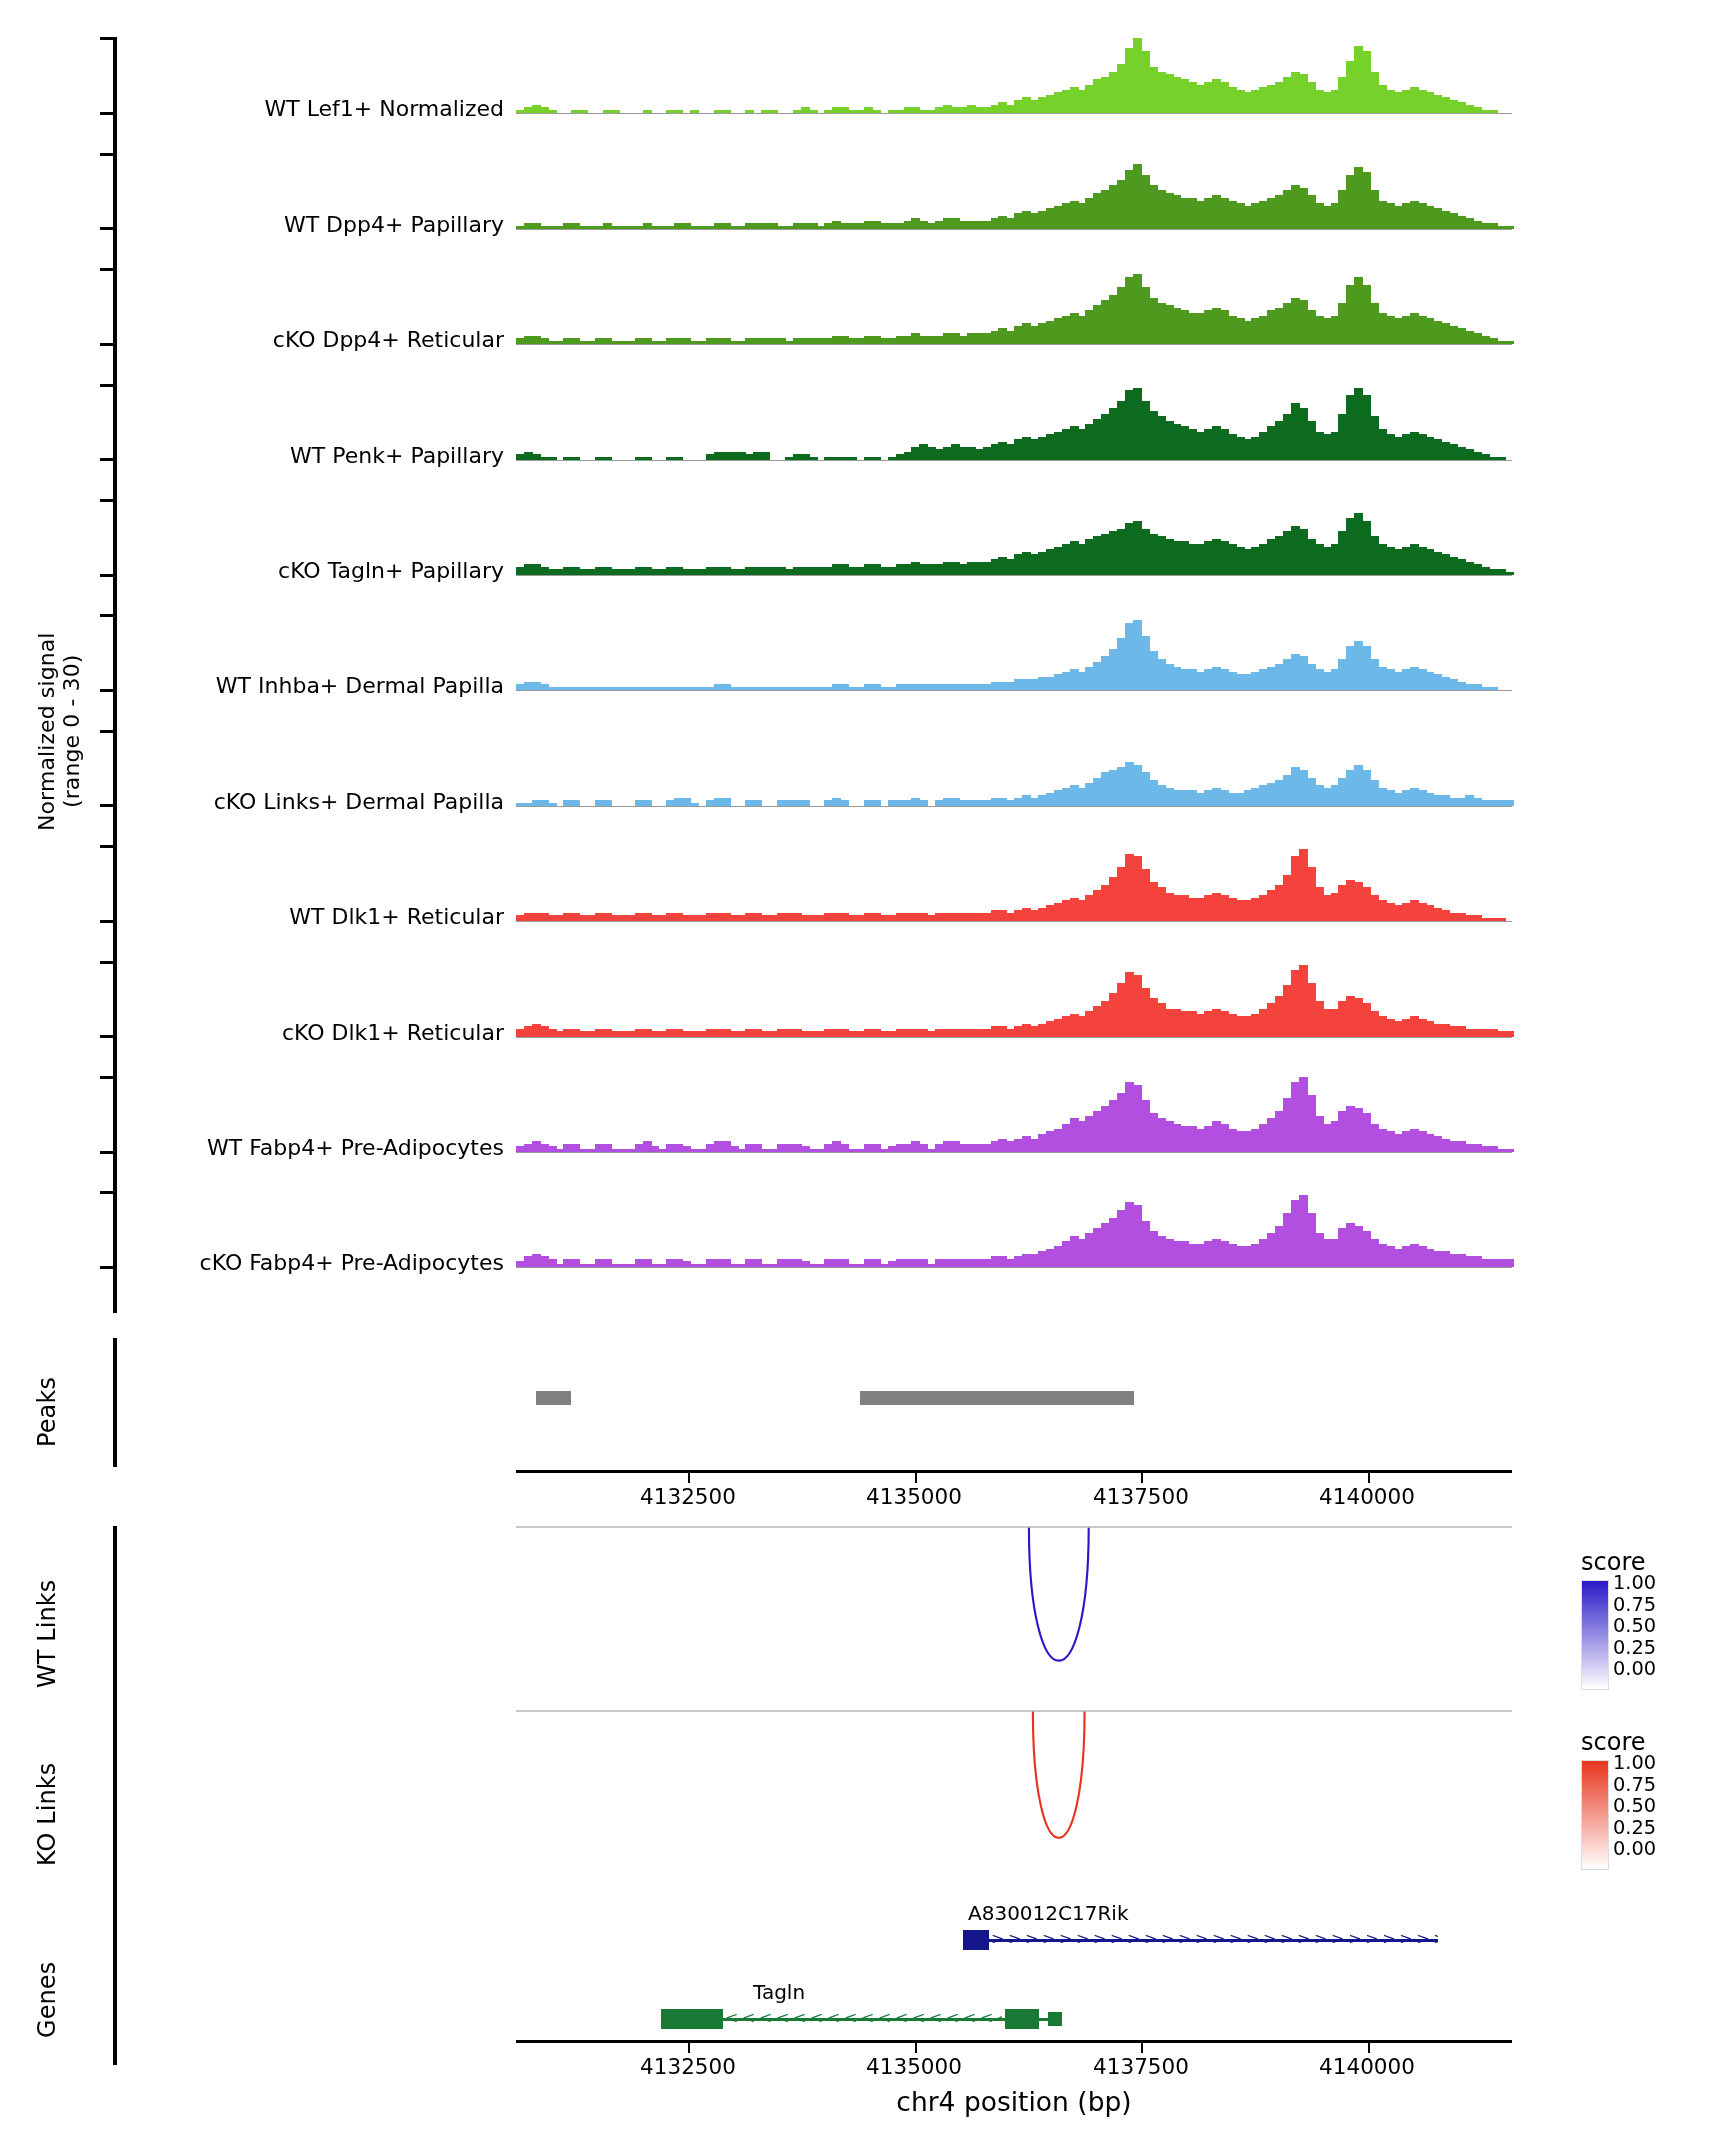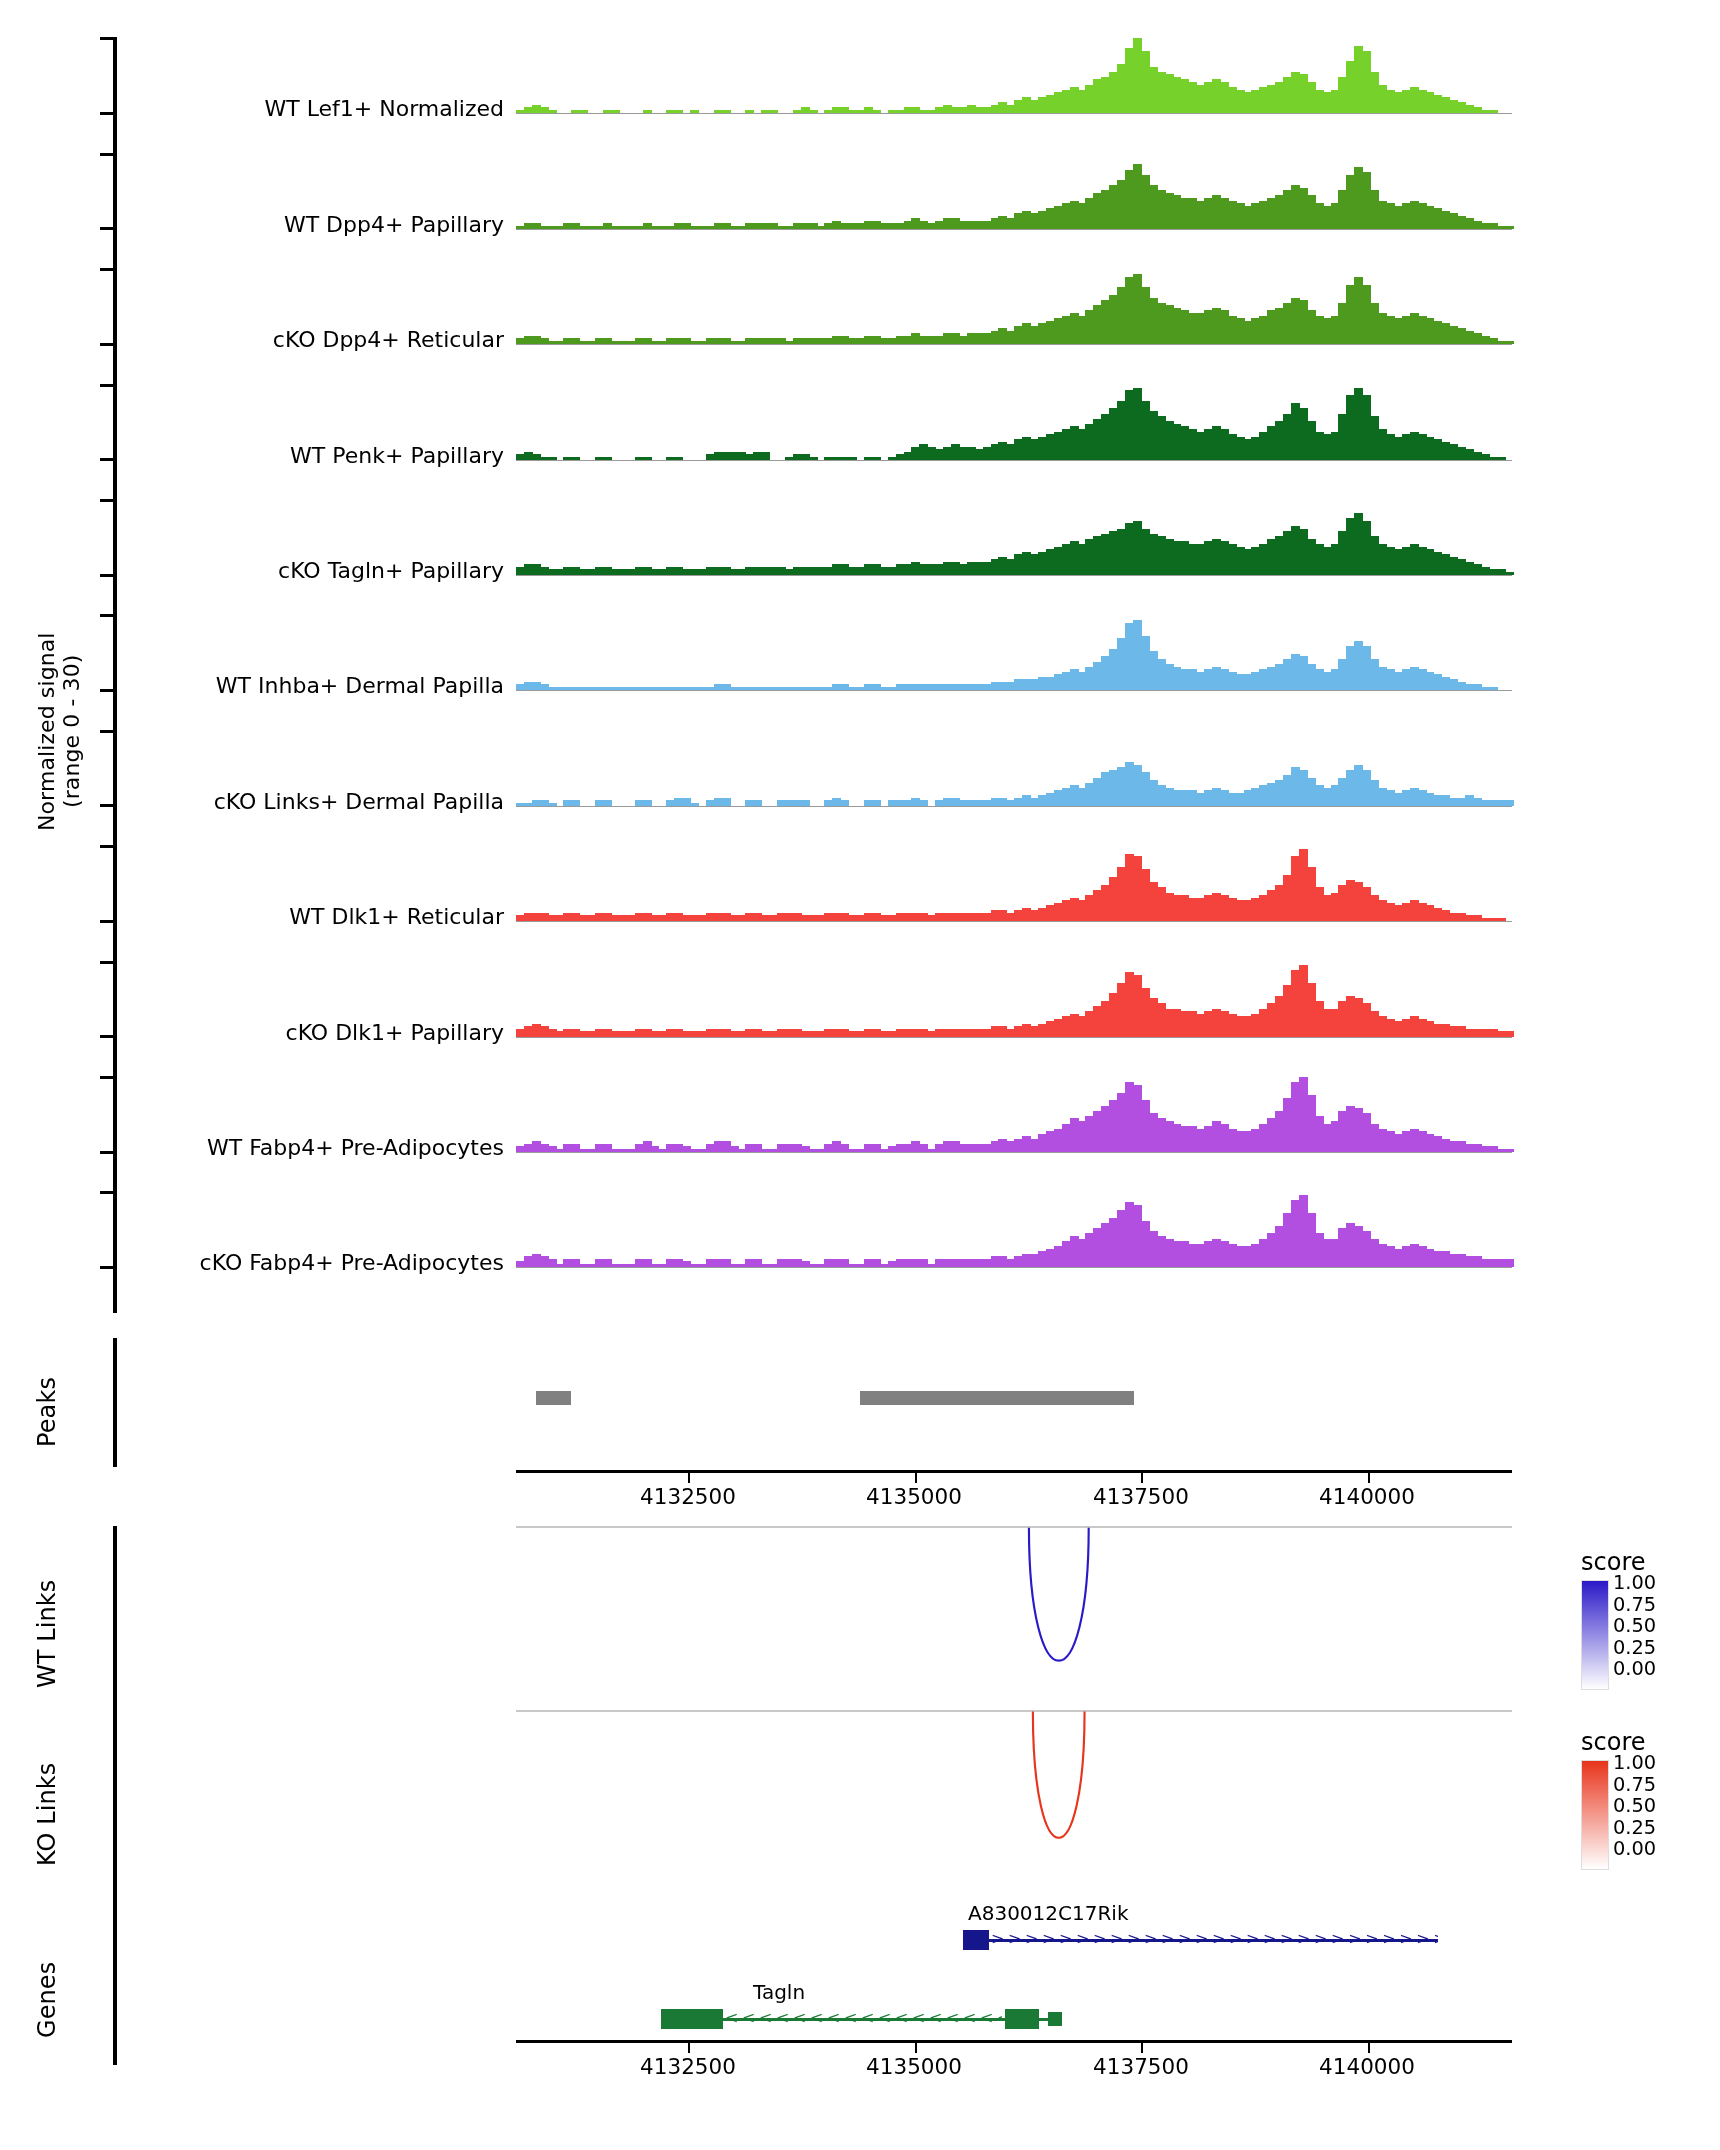--- a/index.html
+++ b/index.html
@@ -1144,21 +1144,21 @@
           <i style="left: 949px; width: 8.5px; height: 5.2px; background: rgb(244, 67, 60);"></i>
           <i style="left: 957px; width: 8.5px; height: 5.2px; background: rgb(244, 67, 60);"></i>
           <i style="left: 965px; width: 8.5px; height: 2.6px; background: rgb(244, 67, 60);"></i>
           <i style="left: 973px; width: 8.5px; height: 2.6px; background: rgb(244, 67, 60);"></i>
           <i style="left: 981px; width: 8.5px; height: 2.6px; background: rgb(244, 67, 60);"></i>
           <i style="left: 989px; width: 8.5px; height: 0px; background: rgb(244, 67, 60);"></i>
         </div>
         <div class="baseline"></div>
       </div>
       <div class="track" style="top: 961px; height: 77px;">
-        <div class="name">cKO Dlk1+ Papillary</div>
+        <div class="name">cKO Dlk1+ Reticular</div>
         <div class="cov">
           <i style="left: 0px; width: 8.5px; height: 7.7px; background: rgb(244, 67, 60);"></i>
           <i style="left: 8px; width: 8.5px; height: 10.3px; background: rgb(244, 67, 60);"></i>
           <i style="left: 16px; width: 8.5px; height: 13px; background: rgb(244, 67, 60);"></i>
           <i style="left: 24px; width: 8.5px; height: 10.3px; background: rgb(244, 67, 60);"></i>
           <i style="left: 32px; width: 8.5px; height: 7.7px; background: rgb(244, 67, 60);"></i>
           <i style="left: 40px; width: 8.5px; height: 5.2px; background: rgb(244, 67, 60);"></i>
           <i style="left: 47px; width: 8.5px; height: 7.7px; background: rgb(244, 67, 60);"></i>
           <i style="left: 55px; width: 8.5px; height: 7.7px; background: rgb(244, 67, 60);"></i>
           <i style="left: 63px; width: 8.5px; height: 5.2px; background: rgb(244, 67, 60);"></i>
@@ -1644,15 +1644,16 @@
       <div class="tick" style="left: 172px; top: 2.9px;"></div>
       <div class="ticklab" style="left: 79px; top: 14.3px;">4132500</div>
       <div class="tick" style="left: 399px; top: 2.9px;"></div>
       <div class="ticklab" style="left: 305px; top: 14.3px;">4135000</div>
       <div class="tick" style="left: 625px; top: 2.9px;"></div>
       <div class="ticklab" style="left: 532px; top: 14.3px;">4137500</div>
       <div class="tick" style="left: 852px; top: 2.9px;"></div>
       <div class="ticklab" style="left: 758px; top: 14.3px;">4140000</div>
     </div>
 
+  <div class="xtitle" style="left:516px;top:2086px;width:996px;">chr4 position (bp)</div>
 
 </div>
 
 
 </body></html>

